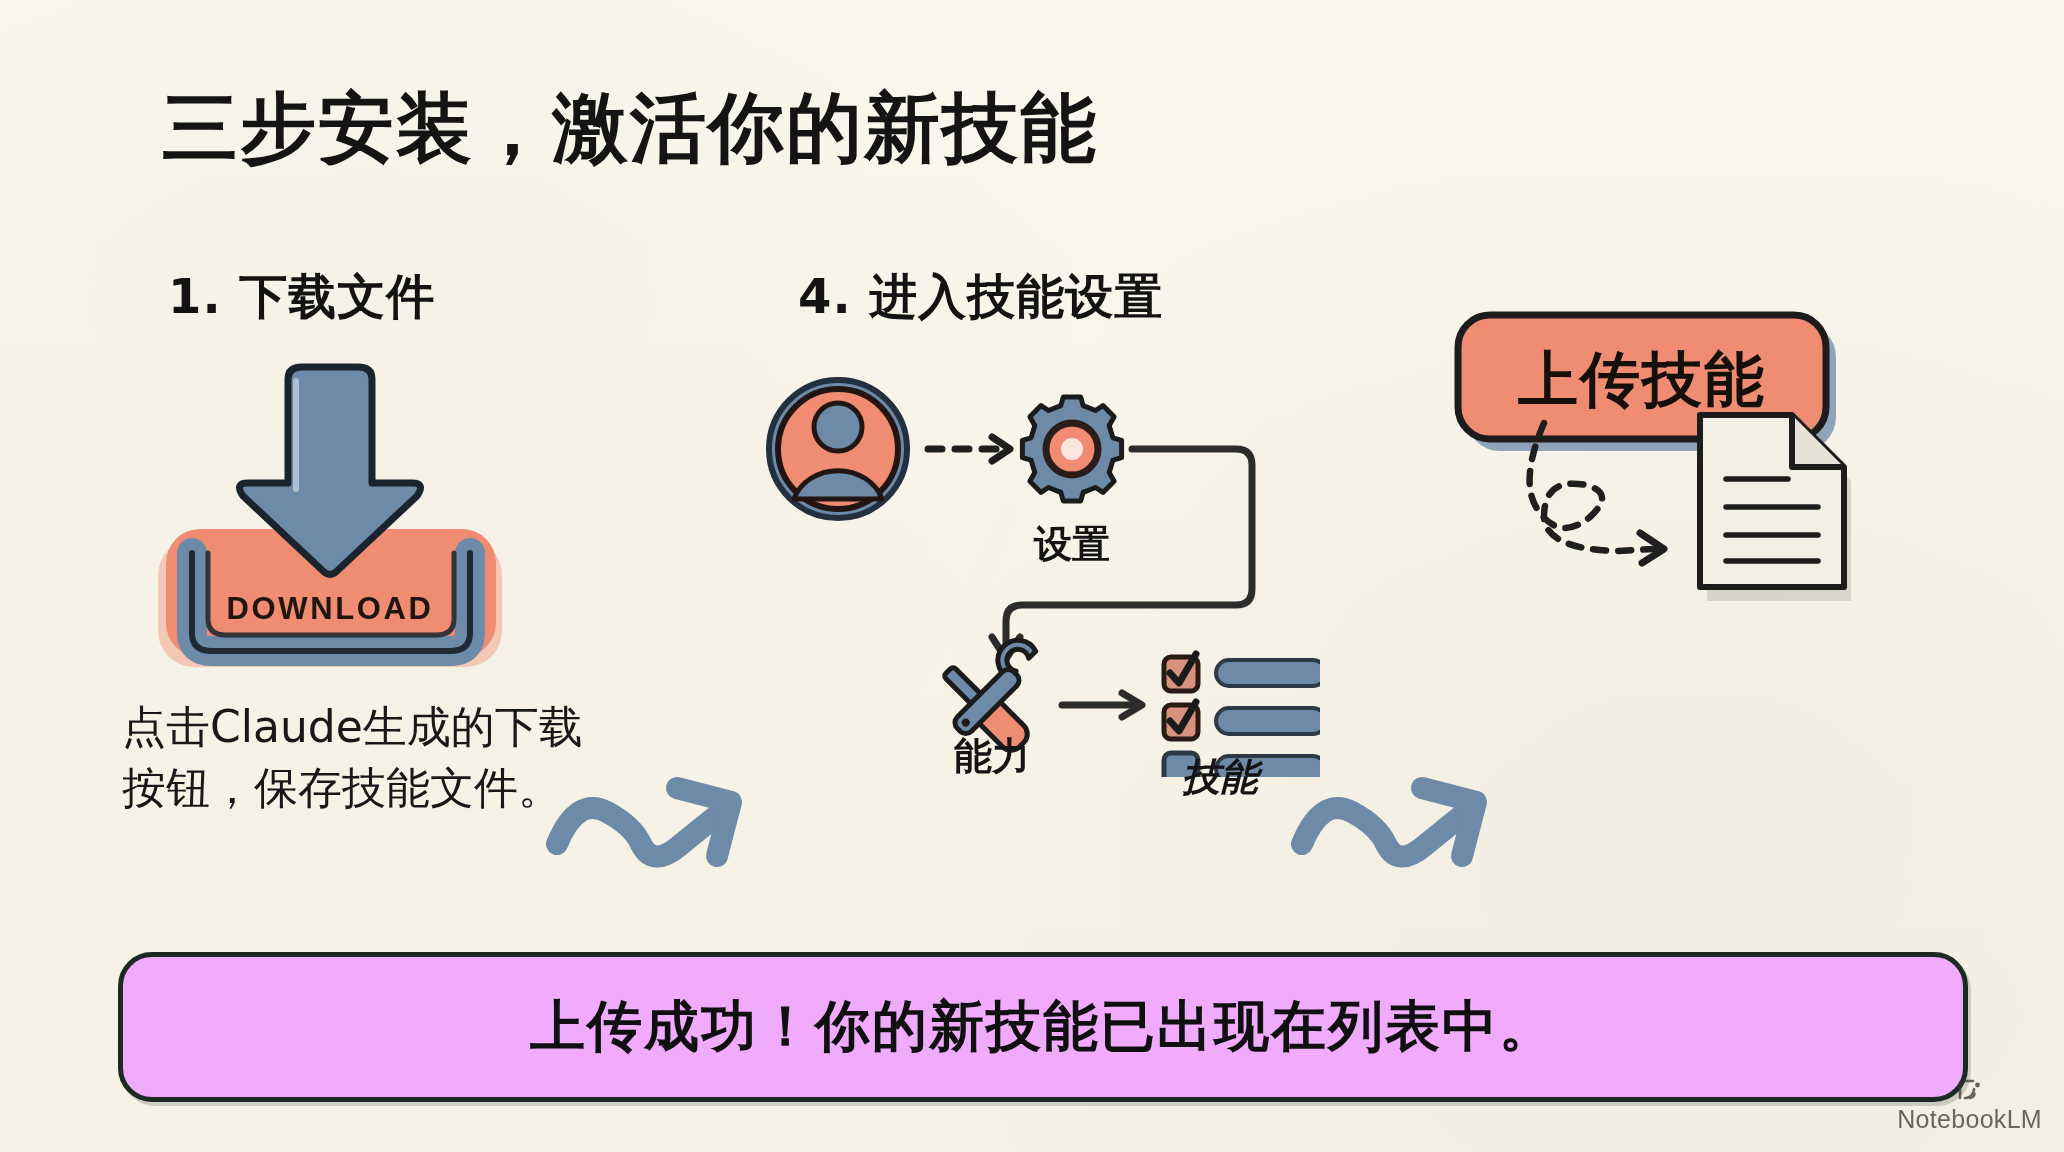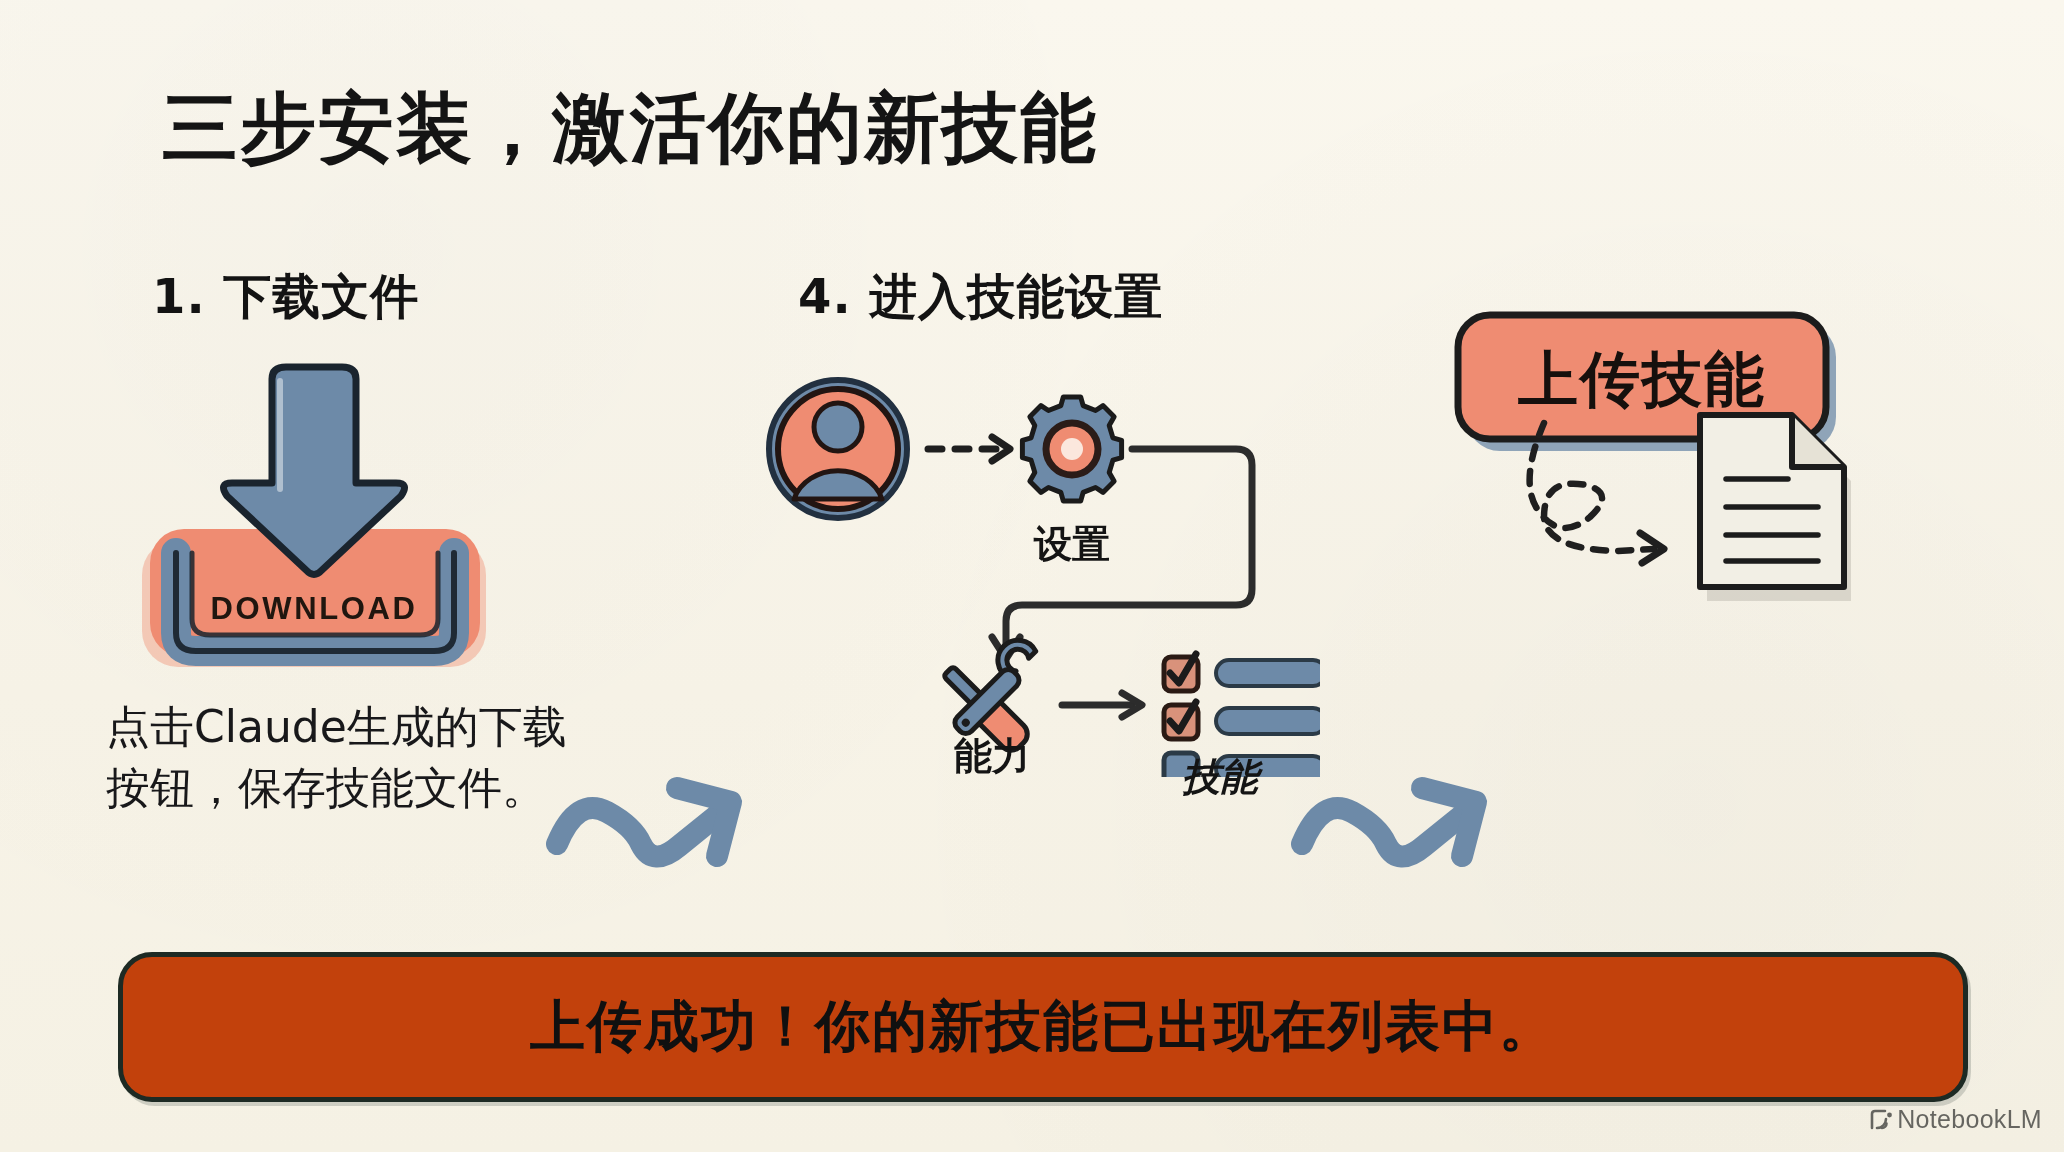--- a/index.html
+++ b/index.html
@@ -43,21 +43,21 @@
     top: 265px;
     width: 2064px;
     height: 650px;
   }
 
   .step {
     position: absolute;
     top: 0;
     width: 560px;
   }
-  .step-1 { left: 104px; }
+  .step-1 { left: 120px; }
   .step-2 { left: 760px; }
   .step-3 { left: 1440px; }
 
   .step-heading {
     font-size: 48px;
     font-weight: 700;
     color: #131313;
     letter-spacing: 1px;
     white-space: nowrap;
     font-family: "DejaVu Sans", "Liberation Sans", sans-serif;
@@ -90,21 +90,21 @@
   .connector-1 { left: 545px; }
   .connector-2 { left: 1290px; }
 
   
   .success-banner {
     position: absolute;
     left: 118px;
     top: 952px;
     width: 1840px;
     height: 140px;
-    background: #c2410c;
+    background: #f0abfc;
     border: 5px solid #1d2a24;
     border-radius: 34px;
     display: flex;
     align-items: center;
     justify-content: center;
     box-shadow: 3px 4px 0 rgba(30,45,38,0.18);
   }
   .success-text {
     font-size: 55px;
     font-weight: 700;
@@ -115,20 +115,21 @@
   }
 
   .watermark {
     position: absolute;
     right: 22px;
     bottom: 18px;
     display: flex;
     align-items: center;
     gap: 2px;
     opacity: 0.72;
+    flex-direction: column;
   }
   .watermark-label {
     font-size: 25px;
     color: #30312f;
     font-family: "Liberation Sans", sans-serif;
     letter-spacing: 0.3px;
   }
 </style>
 </head>
 <body>

